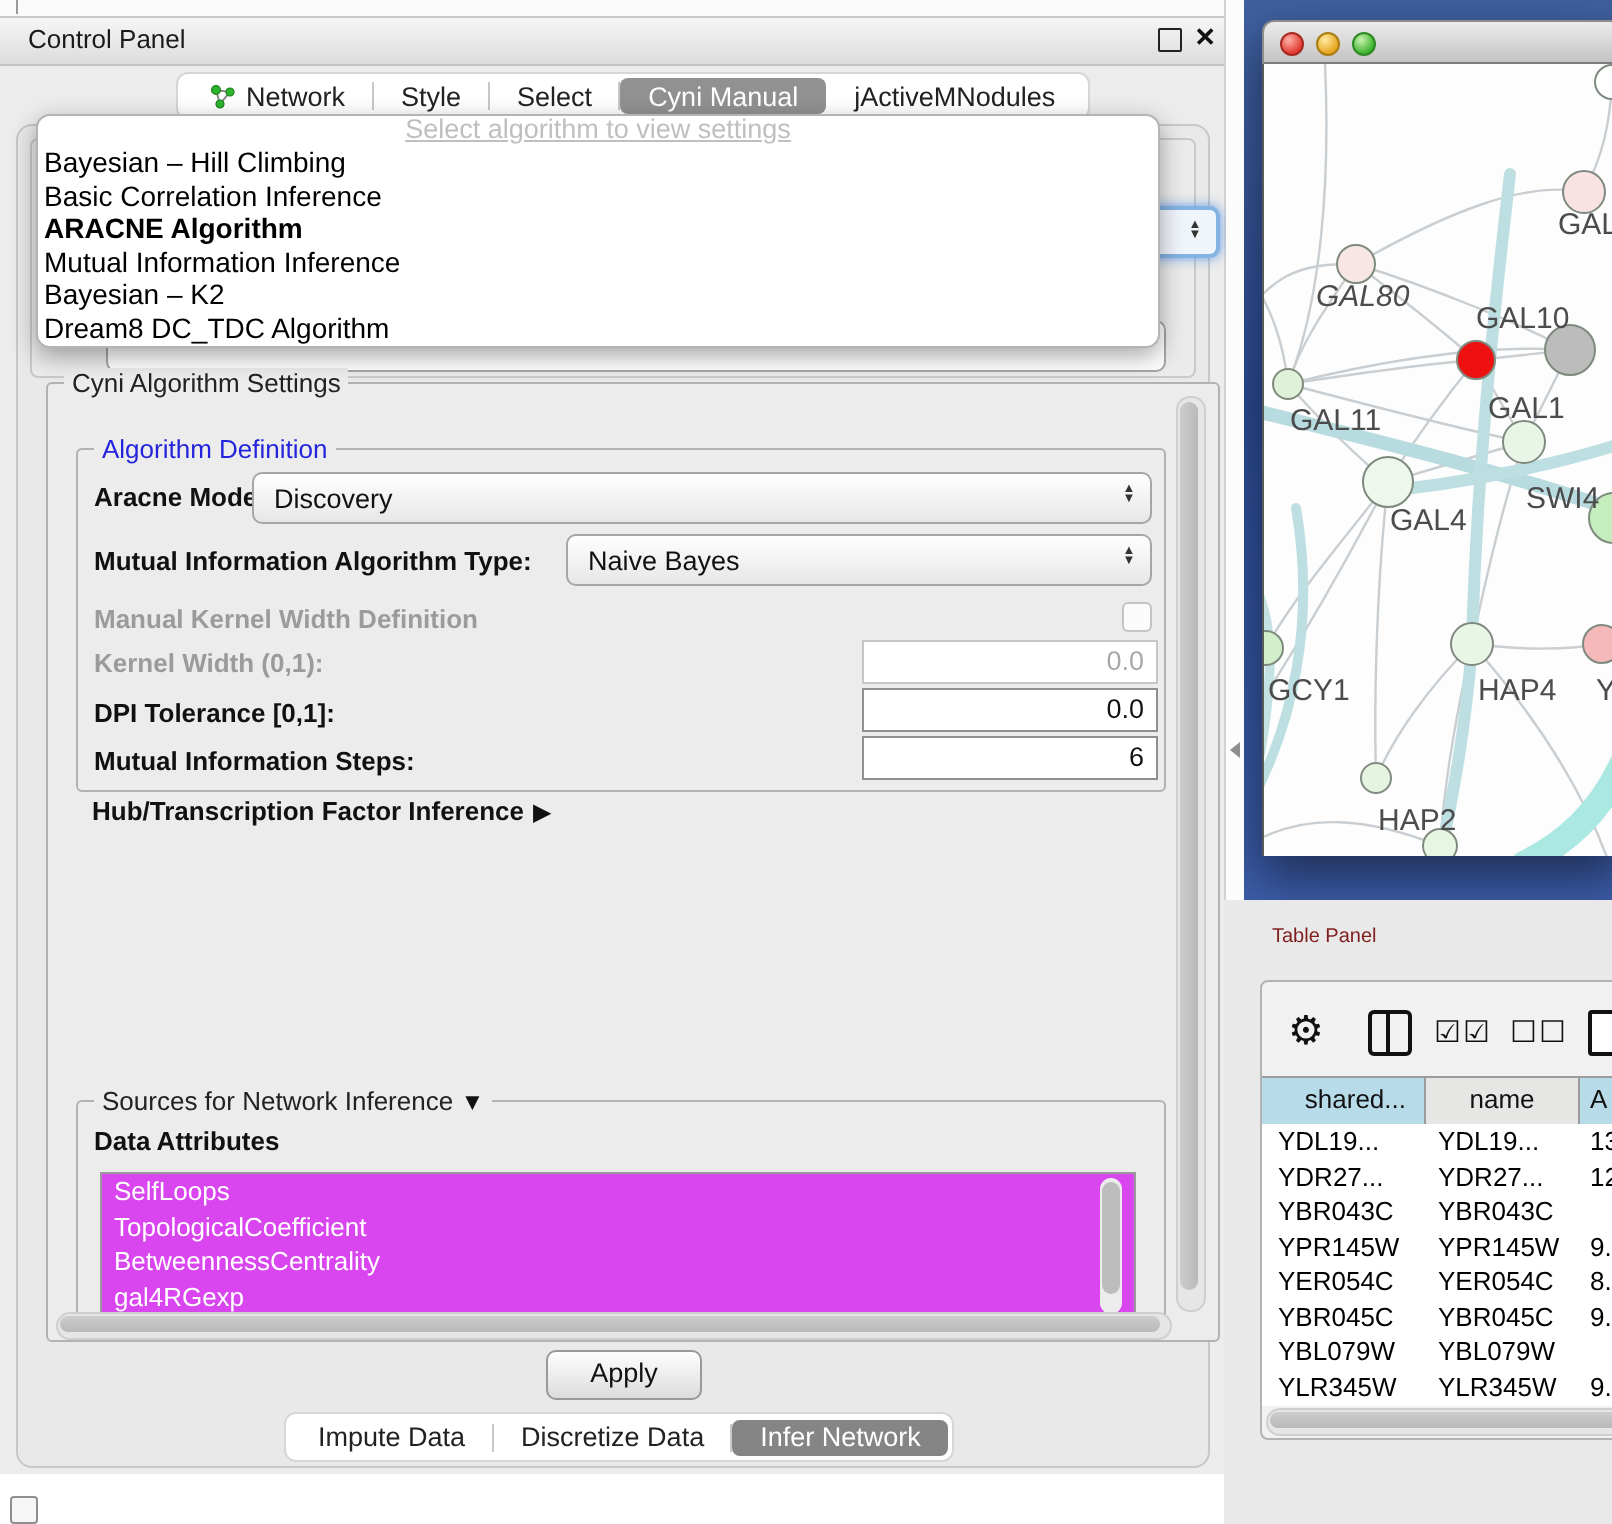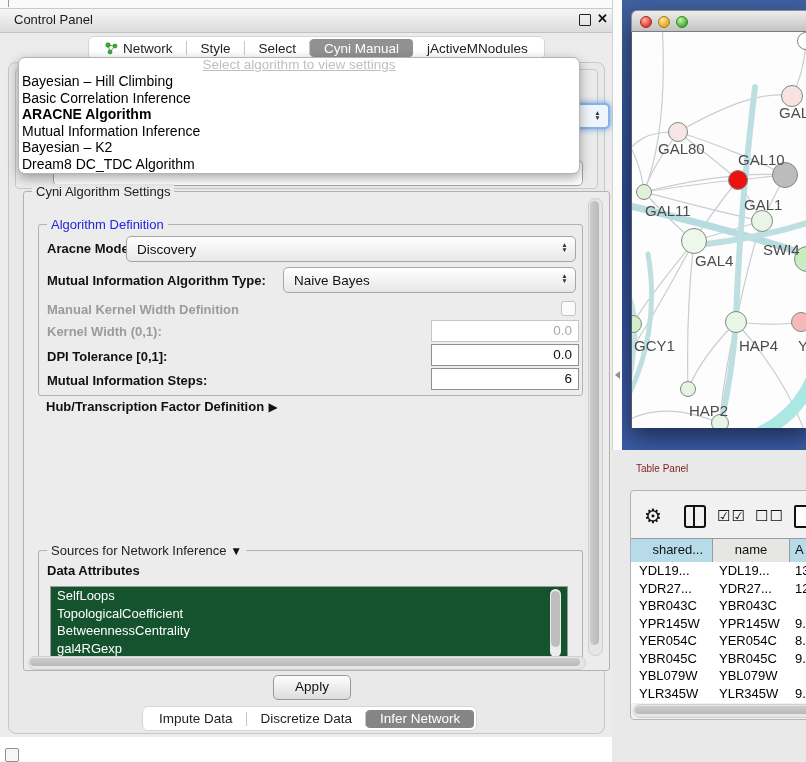--- a/index.html
+++ b/index.html
@@ -44,21 +44,21 @@
   .chk{position:absolute;width:13px;height:13px;border:1px solid #c4c4c4;border-radius:3px;background:#fbfbfb;}
   .tri{font-size:12px;color:#111;}
   
   .vsb{position:absolute;width:13px;background:#e6e6e6;border:1px solid #cfcfcf;border-radius:7px;}
   .vsb .th{position:absolute;left:1px;width:9px;background:linear-gradient(90deg,#cdcdcd,#b9b9b9);border-radius:5px;}
   .hsb{position:absolute;height:12px;background:#e6e6e6;border:1px solid #cfcfcf;border-radius:7px;}
   .hsb .th{position:absolute;top:1px;height:8px;background:linear-gradient(#cdcdcd,#b9b9b9);border-radius:5px;}
   
   #attr-list{position:absolute;left:26px;top:394px;width:516px;height:74px;background:#fff;border:1px solid #9a9a9a;overflow:hidden;}
   .attr-item{height:17.5px;line-height:17.5px;font-size:13px;color:#fff;padding-left:6px;}
-  .attr-item.sel{background:#14532d;}
+  .attr-item.sel{background:#d946ef;}
   #attr-sb{position:absolute;left:499px;top:2px;width:11px;height:68px;background:#ececec;border-radius:6px;}
   #attr-sb .th{position:absolute;left:1px;top:2px;width:9px;height:56px;background:#bdbdbd;border-radius:5px;}
   
   #apply{position:absolute;left:264px;top:612px;width:76px;height:23px;background:linear-gradient(#fefefe,#dcdcdc);border:1px solid #999;border-radius:5px;font-size:13.5px;text-align:center;line-height:22px;color:#111;}
   #bot-tabs-wrap{position:absolute;left:142px;top:706px;height:23px;background:#fff;border:1px solid #d6d6d6;border-radius:6px;display:flex;align-items:center;padding:0 2px;}
   #bot-tabs-wrap .tab{font-size:13.5px;}
   #bot-tabs-wrap .tab.sel{background:#858585;}
   
   #gap{position:absolute;left:613px;top:0;width:9px;height:450px;background:#fcfcfc;}
   #divider-arrow{position:absolute;left:615px;top:371px;width:0;height:0;border-top:4px solid transparent;border-bottom:4px solid transparent;border-right:5px solid #8f8f8f;}
@@ -169,21 +169,21 @@
           <span class="chk" style="left:522px;top:76px;"></span>
           <span class="lbl dis" style="left:8px;top:99px;">Kernel Width (0,1):</span>
           <span class="fld dis" style="left:392px;top:95px;width:140px;">0.0</span>
           <span class="lbl" style="left:8px;top:124px;">DPI Tolerance [0,1]:</span>
           <span class="fld" style="left:392px;top:119px;width:140px;">0.0</span>
           <span class="lbl" style="left:8px;top:148px;">Mutual Information Steps:</span>
           <span class="fld" style="left:392px;top:143px;width:140px;">6</span>
         </div>
 
         <div style="position:absolute;left:22px;top:205px;">
-          <span class="lbl" style="position:static;">Hub/Transcription Factor Definition</span>
+          <span class="lbl" style="position:static;">Hub/Transcription Factor Inference</span>
           <span class="tri">▶</span>
         </div>
 
 
         <div class="grp" style="left:14px;top:358px;width:543px;height:114px;border-bottom:none;">
           <span class="gt"><span>Sources for Network Inference</span> <span class="tri">▼</span></span>
           <span class="lbl" style="left:8px;top:12px;">Data Attributes</span>
         </div>
         <div id="attr-list">
 
@@ -285,21 +285,21 @@
           <div class="node" style="left: 140px; top: 130px; width: 26px; height: 26px; background: rgb(188, 188, 188);"></div>
           <div class="node" style="left: 119px; top: 178px; width: 22px; height: 22px; background: rgb(233, 246, 231);"></div>
           <div class="node" style="left: 162px; top: 214px; width: 26px; height: 26px; background: rgb(198, 237, 189);"></div>
           <div class="node" style="left: 49px; top: 196px; width: 26px; height: 26px; background: rgb(238, 247, 236);"></div>
           <div class="node" style="left: -8px; top: 283px; width: 18px; height: 18px; background: rgb(210, 238, 203);"></div>
           <div class="node" style="left: 93px; top: 279px; width: 22px; height: 22px; background: rgb(233, 246, 230);"></div>
           <div class="node" style="left: 159px; top: 280px; width: 20px; height: 20px; background: rgb(245, 185, 185);"></div>
           <div class="node" style="left: 48px; top: 349px; width: 16px; height: 16px; background: rgb(229, 244, 224);"></div>
           <div class="node" style="left: 79px; top: 382px; width: 18px; height: 18px; background: rgb(231, 245, 227);"></div>
           <div class="nlabel" style="left: 147px; top: 72px;">GAL7</div>
-          <div class="nlabel" style="left: 26px; top: 108px;">GAL80</div>
+          <div class="nlabel" style="left: 26px; top: 108px; font-style: italic;">GAL80</div>
           <div class="nlabel" style="left: 106px; top: 119px;">GAL10</div>
           <div class="nlabel" style="left: 13px; top: 170px;">GAL11</div>
           <div class="nlabel" style="left: 112px; top: 164px;">GAL1</div>
           <div class="nlabel" style="left: 131px; top: 209px;">SWI4</div>
           <div class="nlabel" style="left: 63px; top: 220px;">GAL4</div>
           <div class="nlabel" style="left: 2px; top: 305px;">GCY1</div>
           <div class="nlabel" style="left: 107px; top: 305px;">HAP4</div>
           <div class="nlabel" style="left: 166px; top: 305px;">Y</div>
           <div class="nlabel" style="left: 57px; top: 370px;">HAP2</div>
         </div>

